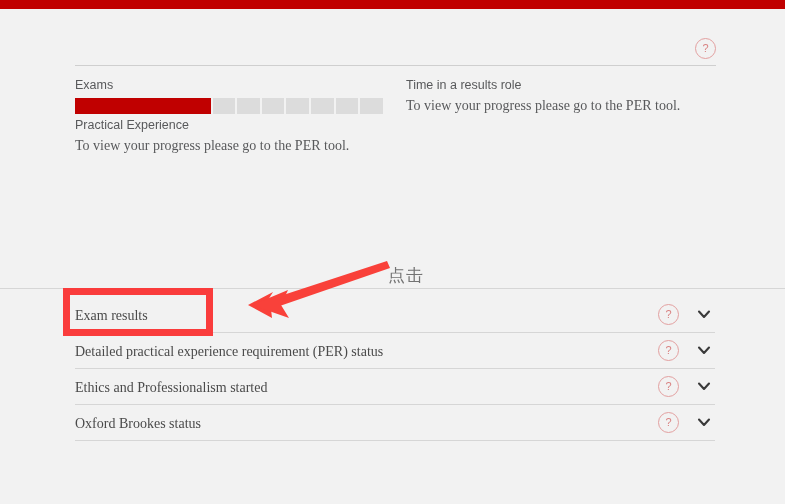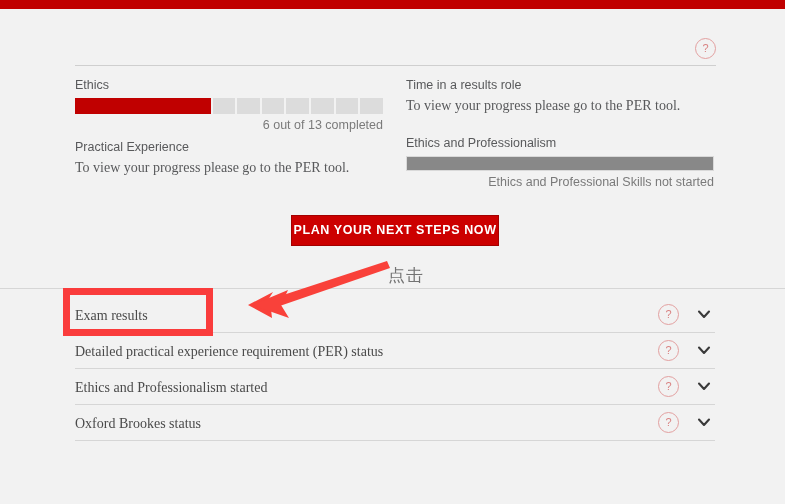--- a/index.html
+++ b/index.html
@@ -263,65 +263,58 @@
   <div id="progress-card">
 
 
     <div id="card-help">?</div>
 
     <div id="card-divider"></div>
 
     <div class="col" id="col-left">
 
       <div>
-        <p class="item-label">Ethics</p>
+        <p class="item-label">Exams</p>
         <div class="segbar" id="exams-segbar">
             <div class="seg filled"></div>
             <div class="seg filled"></div>
             <div class="seg filled"></div>
             <div class="seg filled"></div>
             <div class="seg filled"></div>
             <div class="seg filled"></div>
             <div class="seg"></div>
             <div class="seg"></div>
             <div class="seg"></div>
             <div class="seg"></div>
             <div class="seg"></div>
             <div class="seg"></div>
             <div class="seg"></div>
           </div>
-        <p class="bar-caption">6 out of 13 completed</p>
       </div>
 
       <div>
         <p class="item-label">Practical Experience</p>
         <p class="item-note">To view your progress please go to the PER tool.</p>
       </div>
 
     </div>
 
     <div class="col" id="col-right">
 
       <div>
         <p class="item-label">Time in a results role</p>
         <p class="item-note">To view your progress please go to the PER tool.</p>
       </div>
 
       <div id="spacer-left"></div>
 
-      <div>
-        <p class="item-label">Ethics and Professionalism</p>
-        <div class="plainbar"></div>
-        <p class="bar-caption">Ethics and Professional Skills not started</p>
-      </div>
 
     </div>
   </div>
 
-  <div id="cta-button">PLAN YOUR NEXT STEPS NOW</div>
 
   <div id="accordion-top-rule"></div>
 
   <div id="accordion">
       <div class="acc-row">
         <div class="acc-label">Exam results</div>
         <div class="acc-help">?</div>
         <div class="acc-chevron">
           <svg viewBox="0 0 16 16" width="16" height="16">
             <path d="M3 5.5 L8 11 L13 5.5" fill="none" stroke="#3a3a3a" stroke-width="2.1" stroke-linecap="round" stroke-linejoin="round"></path>

